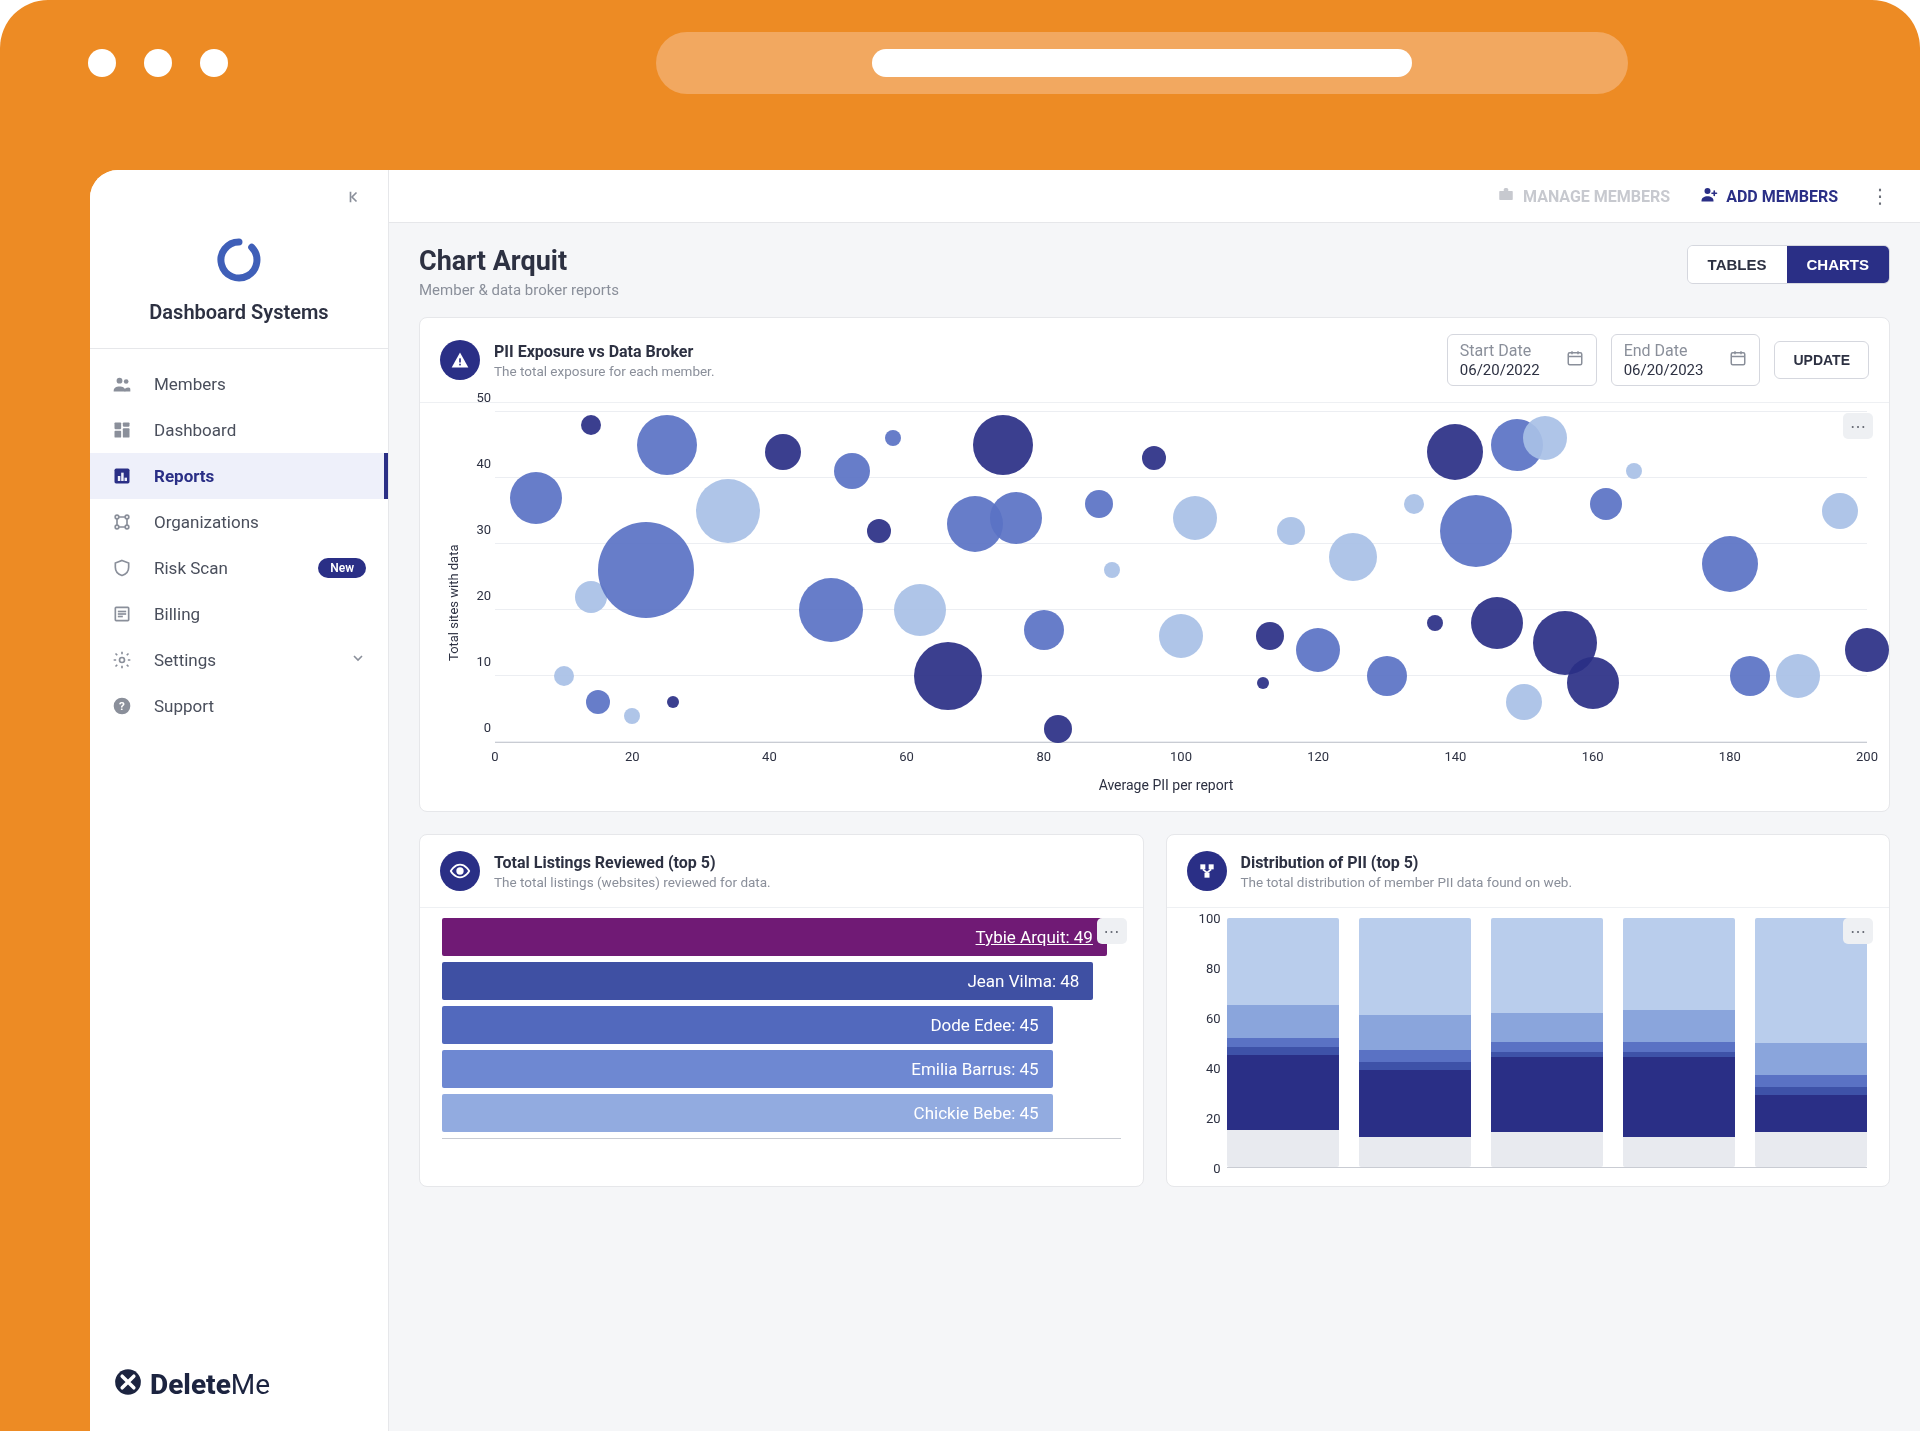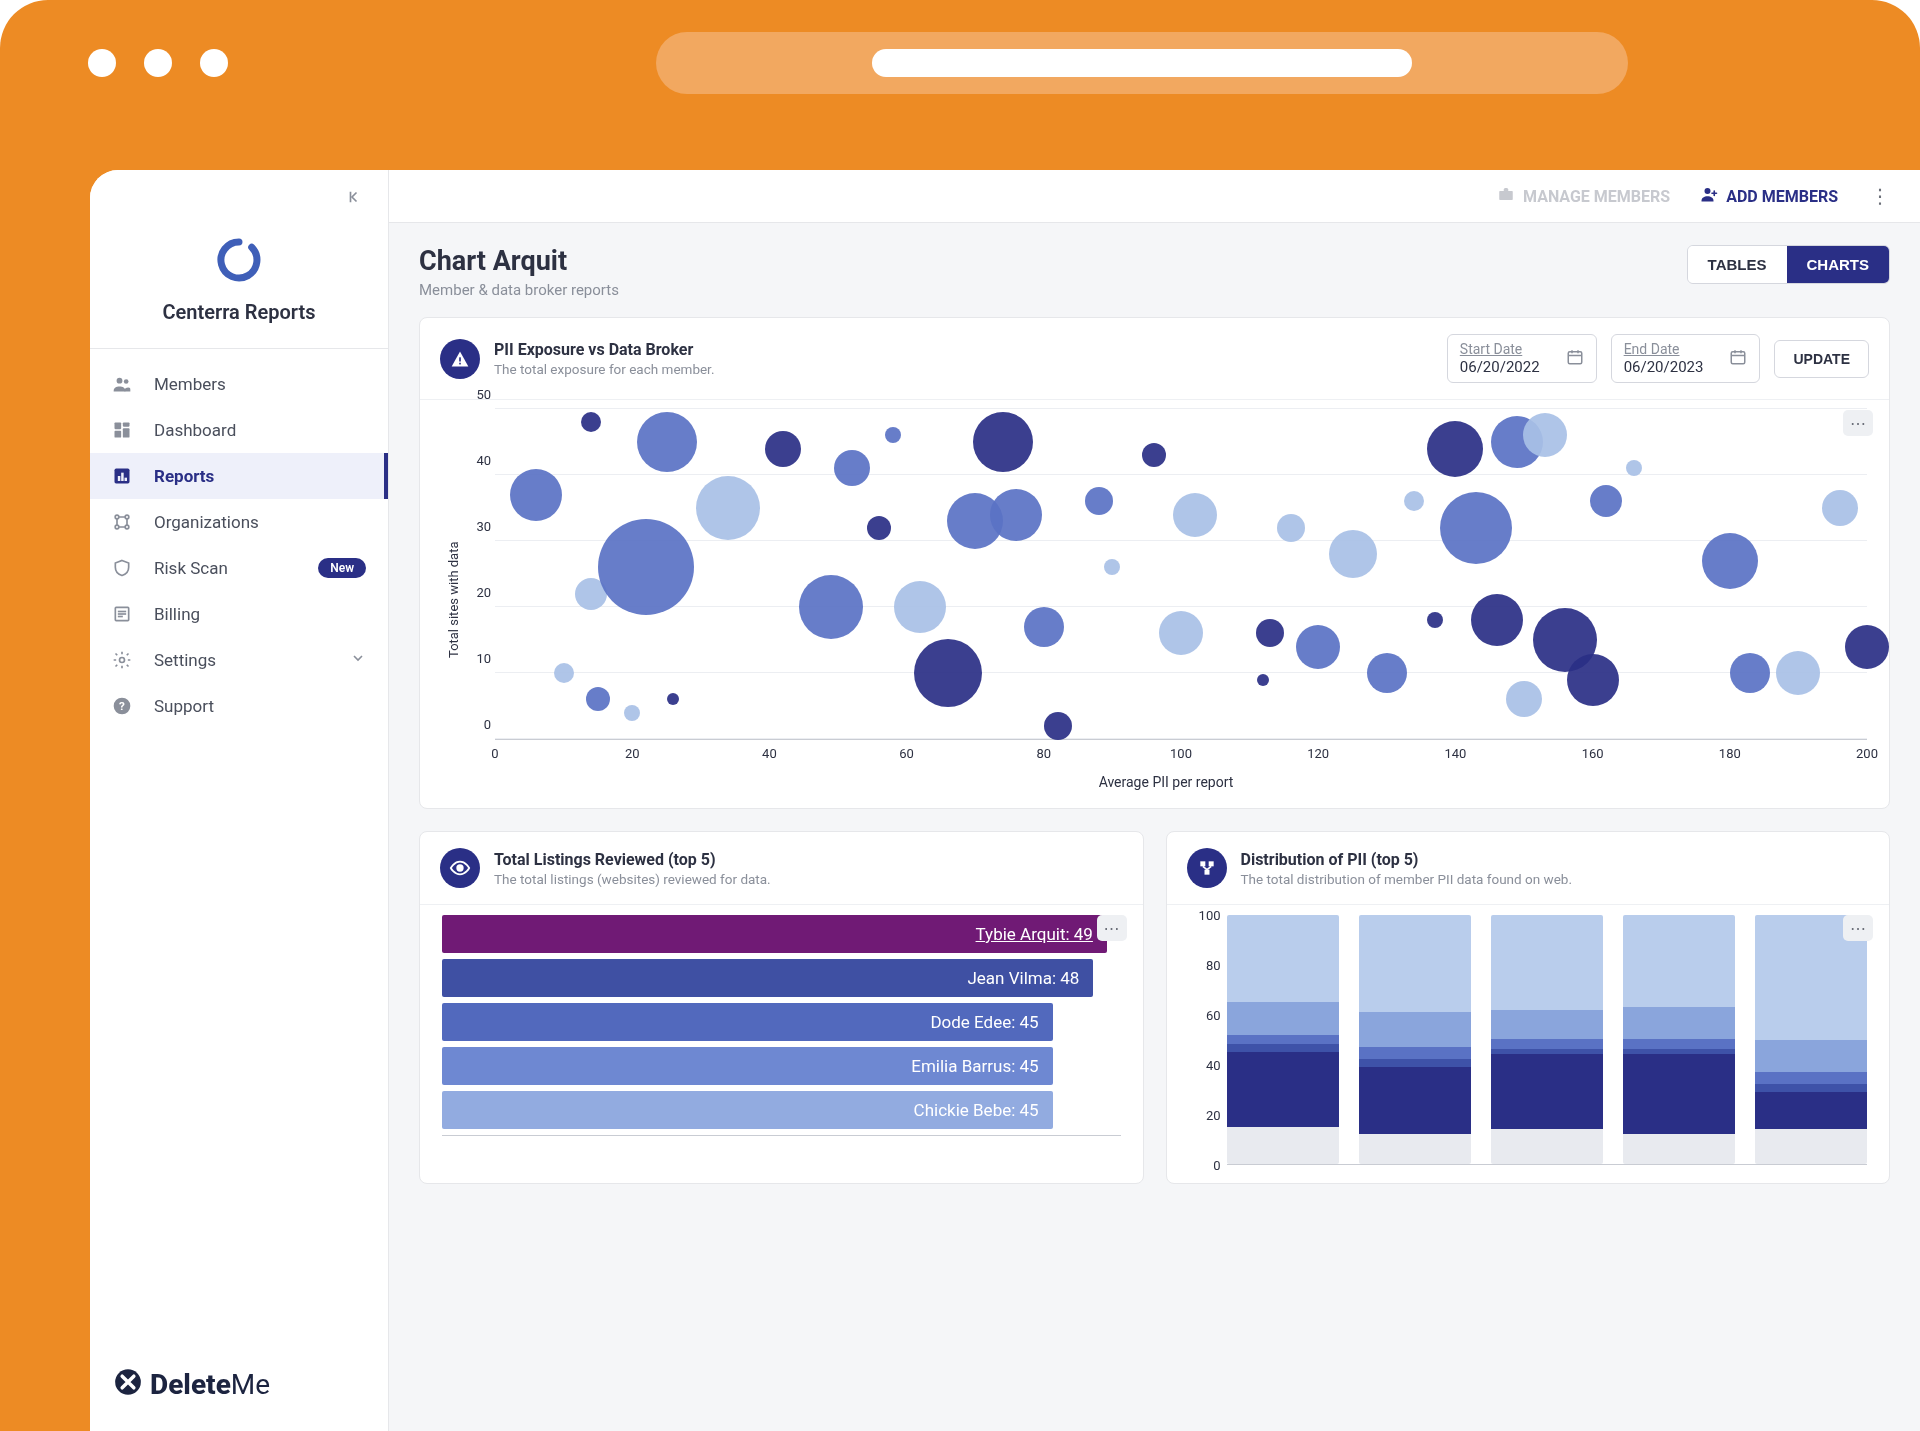--- a/index.html
+++ b/index.html
@@ -139,21 +139,21 @@
 }
 .card-head { display:flex; align-items:center; padding:16px 20px; gap:14px; border-bottom:1px solid #eef0f3; }
 .card-icon {
   width:40px; height:40px; border-radius:50%; background:#2a2f86; color:#fff;
   display:flex; align-items:center; justify-content:center; flex:0 0 40px;
 }
 .card-titles { flex:1; }
 .card-title { font-size:16px; font-weight:700; color:#2d3142; }
 .card-desc { font-size:13.5px; color:#8a8f9a; margin-top:2px; }
 .date-box { display:flex; align-items:center; gap:26px; border:1px solid #d5d7de; border-radius:6px; padding:6px 12px; }
-.date-box .lbl { font-size:14px; color:#8a8f9a; display:block;text-decoration:underline; }
+.date-box .lbl { font-size:16px; color:#8a8f9a; display:block; }
 .date-box .val { font-size:15px; color:#2d3142; }
 .date-box .cal { color:#8a8f9a; }
 .btn-outline {
   border:1px solid #d5d7de; background:#fff; border-radius:6px; padding:10px 18px;
   font-size:14px; font-weight:700; color:#2d3142; cursor:pointer;
 }
 .card-body { padding: 10px 22px 18px 22px; position:relative; }
 .more-btn {
   position:absolute; right:16px; top:10px; width:30px; height:26px;
   border-radius:5px; background:#eef0f3; color:#6b6f79; font-size:16px;
@@ -217,21 +217,21 @@
               <line x1="6" y1="5" x2="6" y2="19"></line>
             </svg>
         </span>
       </div>
       <div class="org-area">
         <div class="org-logo">
           <svg viewBox="0 0 48 48">
               <path d="M24 6 a18 18 0 1 0 12.7 5.3" fill="none" stroke="#3f5fb8" stroke-width="7" stroke-linecap="round"></path>
             </svg>
         </div>
-        <div class="org-name">Centerra Reports</div>
+        <div class="org-name">Dashboard Systems</div>
       </div>
 
       <nav class="nav">
         <div class="nav-item">
           <span class="icon-slot">
               <svg width="20" height="20" viewBox="0 0 24 24" fill="currentColor">
                 <circle cx="9" cy="8" r="3.5"></circle>
                 <circle cx="17" cy="9" r="2.8"></circle>
                 <path d="M2 20c0-3.3 3.1-5 7-5s7 1.7 7 5v1H2z"></path>
                 <path d="M15 20c0-2.4 1.9-3.8 4.5-3.8S22 17.6 22 20v1h-7z"></path>

